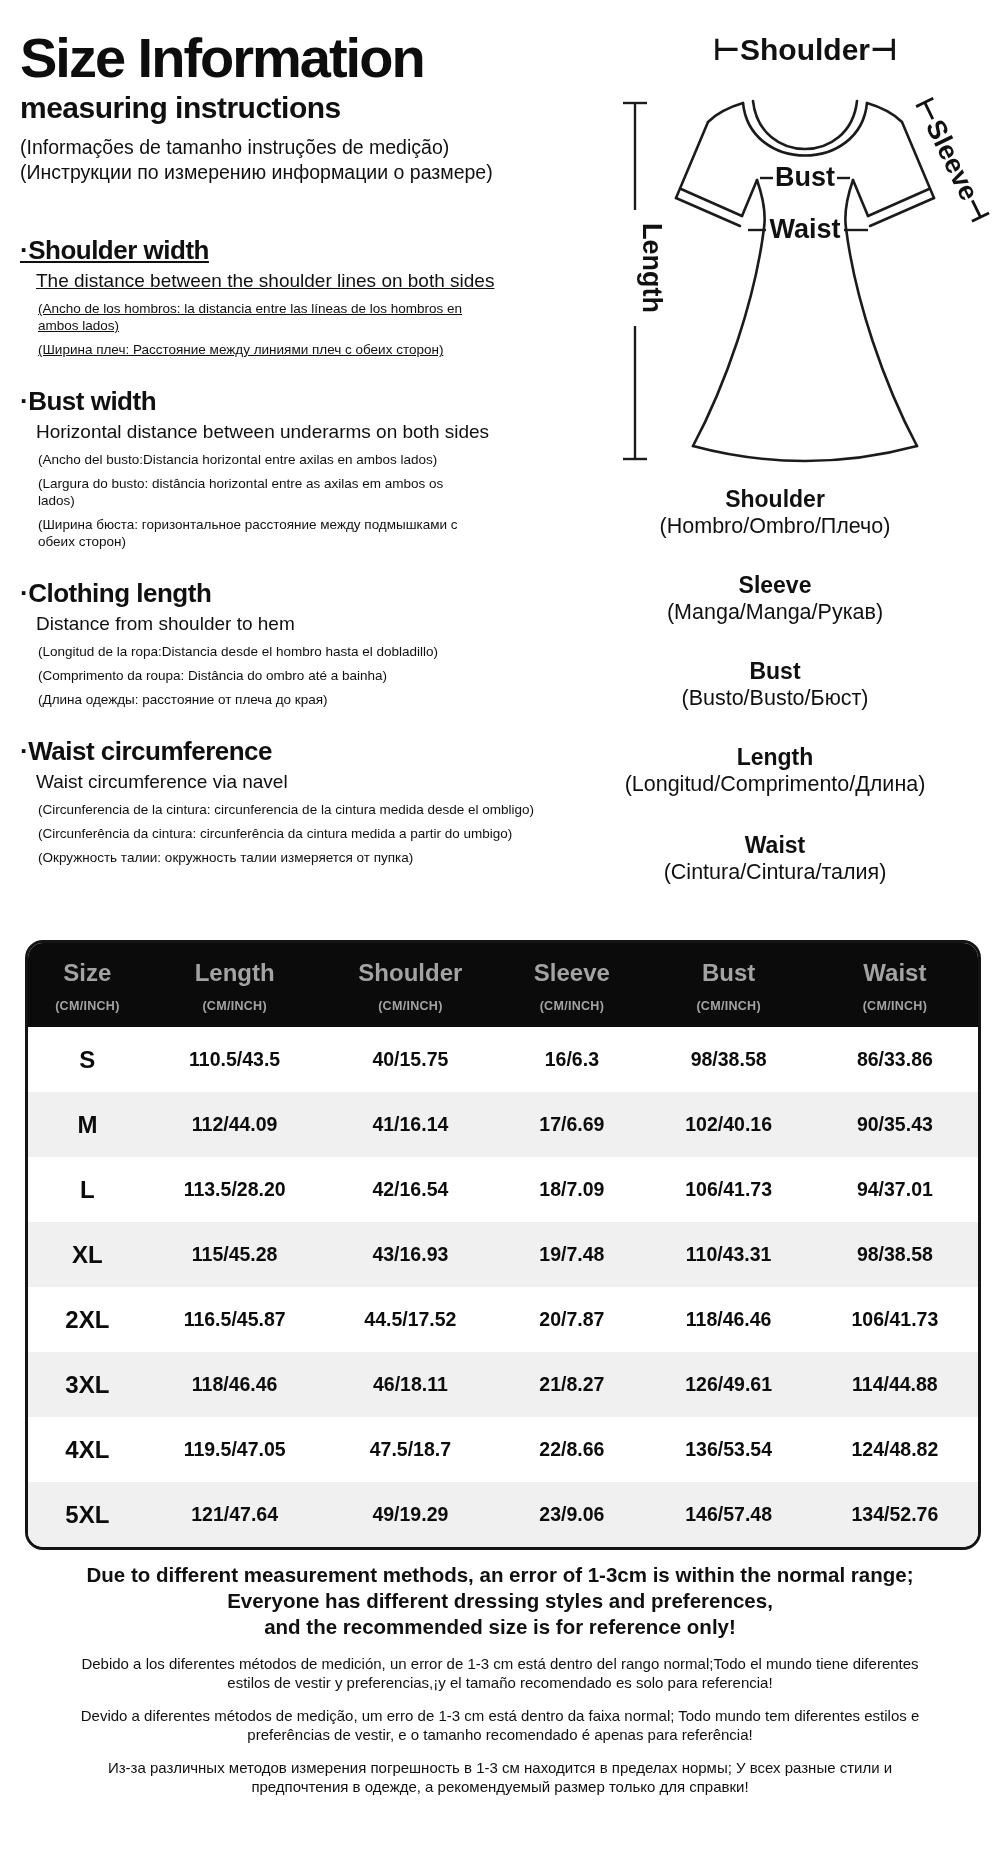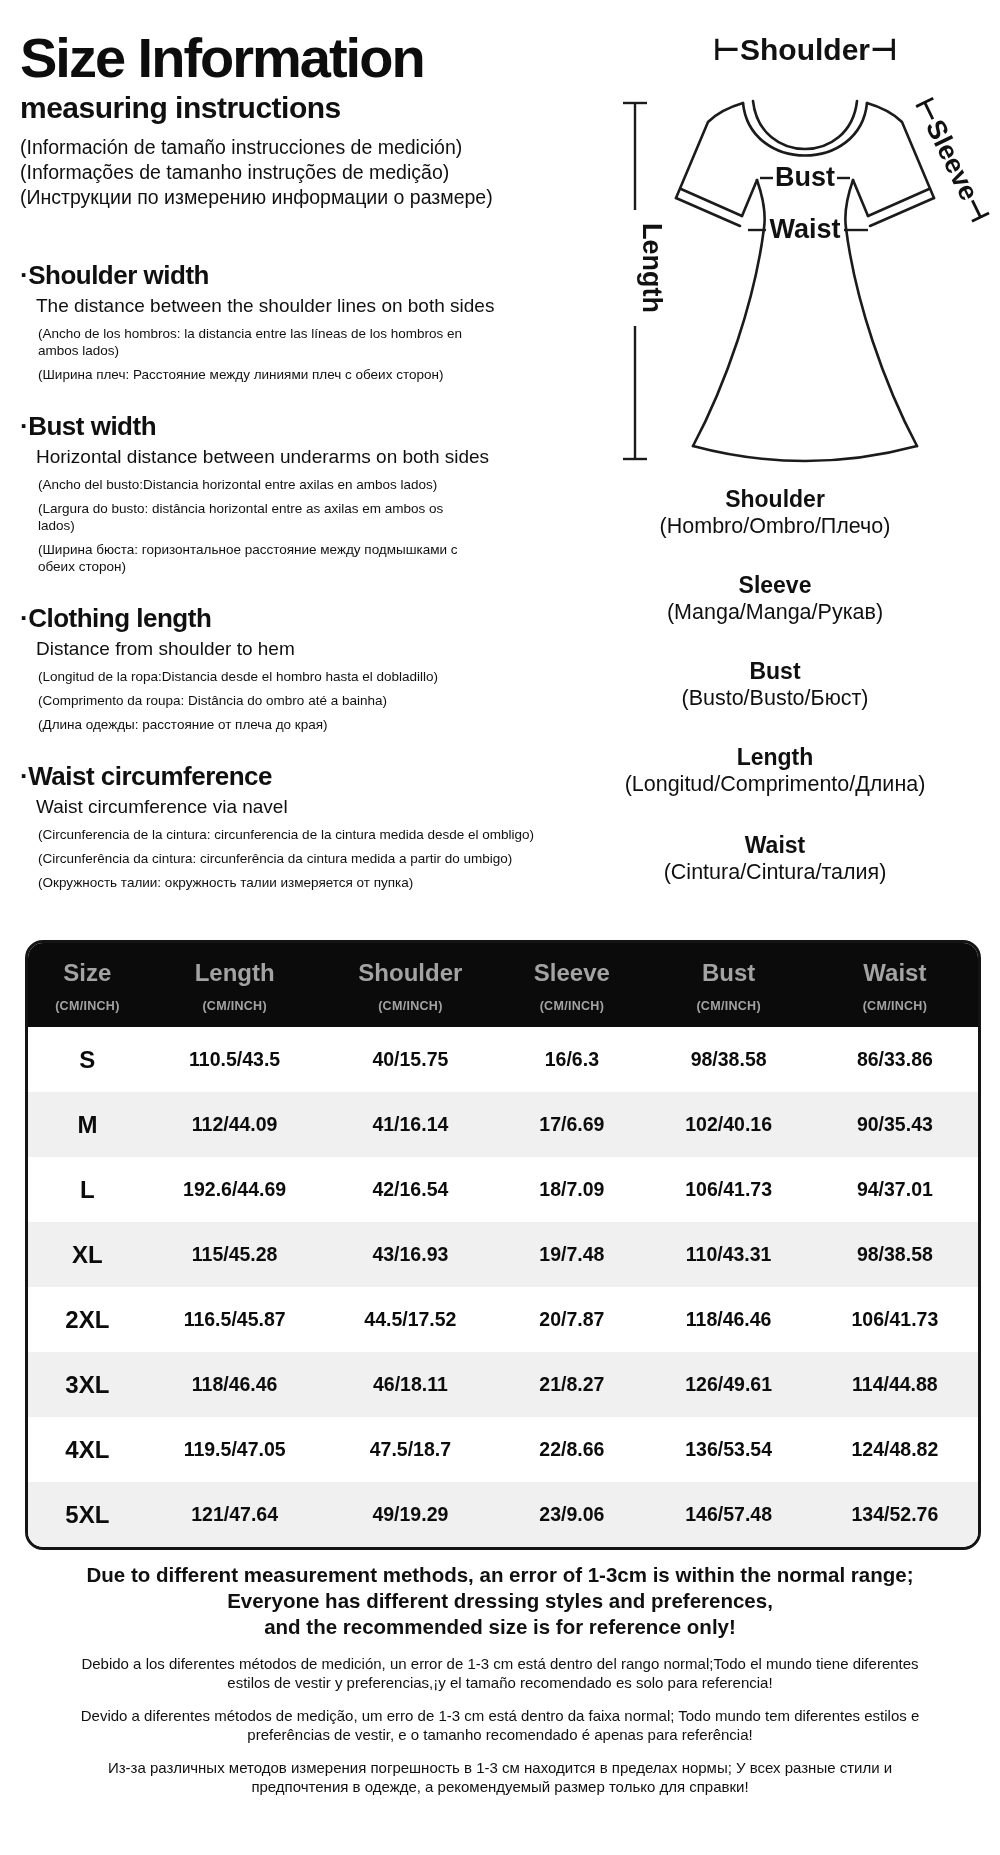--- a/index.html
+++ b/index.html
@@ -7,21 +7,21 @@
     width:1000px;height:1855px;position:relative;background:#ffffff;
     font-family:"Liberation Sans","DejaVu Sans",sans-serif;color:#101010;
     overflow:hidden;
   }
   
   .left-col{position:absolute;left:20px;top:28px;width:562px;}
   .page-title{font-size:56px;font-weight:bold;letter-spacing:-2px;line-height:1.06;margin:0;color:#0d0d0d;}
   .page-subtitle{font-size:30px;font-weight:bold;margin:4px 0 10px 0;letter-spacing:-0.5px;}
   .intro p{font-size:19.5px;line-height:25px;margin:0;}
   .sec{margin-top:28px;}
-  .sec.first{margin-top:50px;}
+  .sec.first{margin-top:50px;text-decoration:underline;}
   .sec h3{font-size:26px;font-weight:bold;margin:0 0 3px 0;letter-spacing:-0.5px;}
   .sec .desc{font-size:19px;line-height:24px;margin:0 0 4px 16px;}
   .sec .tr{font-size:13.5px;line-height:17px;margin:7px 0 0 18px;max-width:445px;}
   .sec.wide .tr{max-width:556px;}
   
   .diagram-svg{position:absolute;left:530px;top:18px;width:460px;height:470px;}
   .diagram-svg .outline path{fill:none;stroke:#1b1b1b;stroke-width:2.6;stroke-linecap:round;stroke-linejoin:round;}
   .diagram-svg .measure line{stroke:#1b1b1b;stroke-width:2.4;}
   .diagram-svg text{fill:#111;font-family:"Liberation Sans","DejaVu Sans",sans-serif;font-weight:bold;font-size:27px;}
   .diagram-svg text.big{font-size:30px;}
@@ -43,21 +43,20 @@
   .notice p{font-size:20.5px;line-height:26px;font-weight:bold;margin:0;}
   .ftr{font-size:15px;line-height:19px;margin:14px auto 0 auto;max-width:862px;}
 </style>
 </head>
 <body>
 
 <div class="left-col">
   <h1 class="page-title">Size Information</h1>
   <div class="page-subtitle">measuring instructions</div>
   <div class="intro">
-    <p>(Información de tamaño instrucciones de medición)</p>
     <p>(Informações de tamanho instruções de medição)</p>
     <p>(Инструкции по измерению информации о размере)</p>
   </div>
 
   <section class="sec first">
     <h3>·Shoulder width</h3>
     <p class="desc">The distance between the shoulder lines on both sides</p>
     <p class="tr">(Ancho de los hombros: la distancia entre las líneas de los hombros en ambos lados)</p>
     <p class="tr">(Ширина плеч: Расстояние между линиями плеч с обеих сторон)</p>
   </section>
@@ -197,21 +196,21 @@
       <tr>
         <td class="size">M</td>
         <td>112/44.09</td>
         <td>41/16.14</td>
         <td>17/6.69</td>
         <td>102/40.16</td>
         <td>90/35.43</td>
       </tr>
       <tr>
         <td class="size">L</td>
-        <td>192.6/44.69</td>
+        <td>113.5/28.20</td>
         <td>42/16.54</td>
         <td>18/7.09</td>
         <td>106/41.73</td>
         <td>94/37.01</td>
       </tr>
       <tr>
         <td class="size">XL</td>
         <td>115/45.28</td>
         <td>43/16.93</td>
         <td>19/7.48</td>

